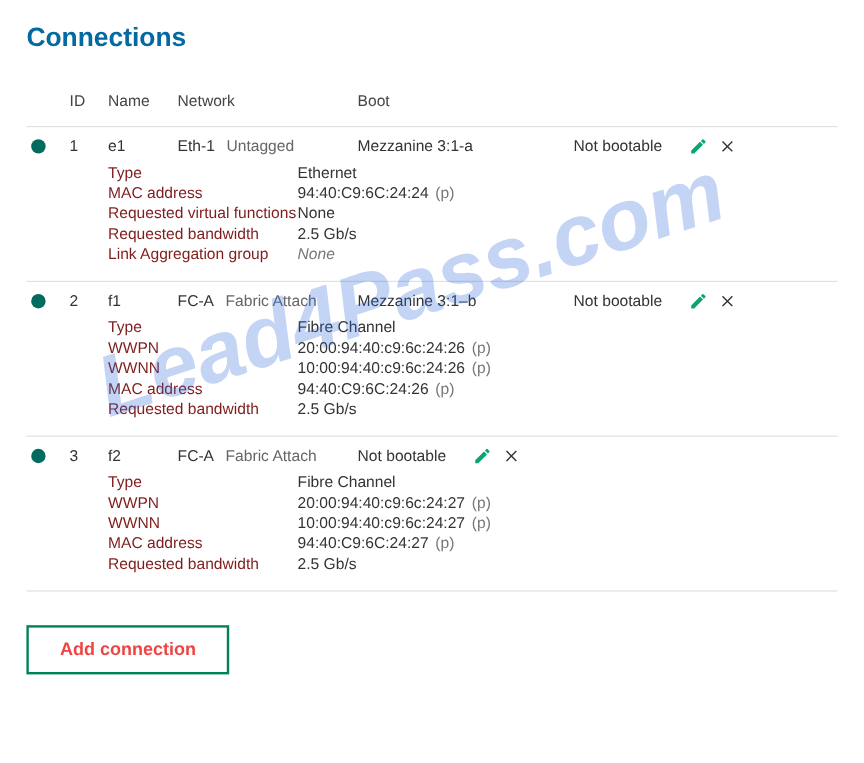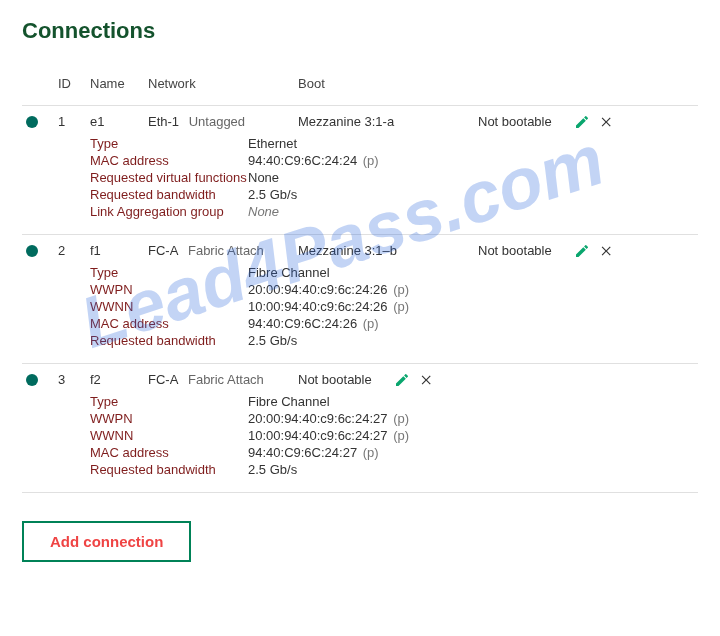--- a/index.html
+++ b/index.html
@@ -9,21 +9,21 @@
     color: #333;
     margin: 0;
     padding: 18px 22px;
     width: 720px;
     background: #fff;
     position: relative;
   }
   .page-title {
     font-size: 22px;
     font-weight: 700;
-    color: #14532d;
+    color: #0369a1;
     margin-bottom: 26px;
   }
   .header-row, .conn-row, .detail-row {
     display: flex;
     align-items: flex-start;
   }
   .col-status { width: 36px; flex: 0 0 36px; }
   .col-id     { width: 32px; flex: 0 0 32px; }
   .col-name   { width: 58px; flex: 0 0 58px; }
   .col-network{ width: 150px; flex: 0 0 150px; }

